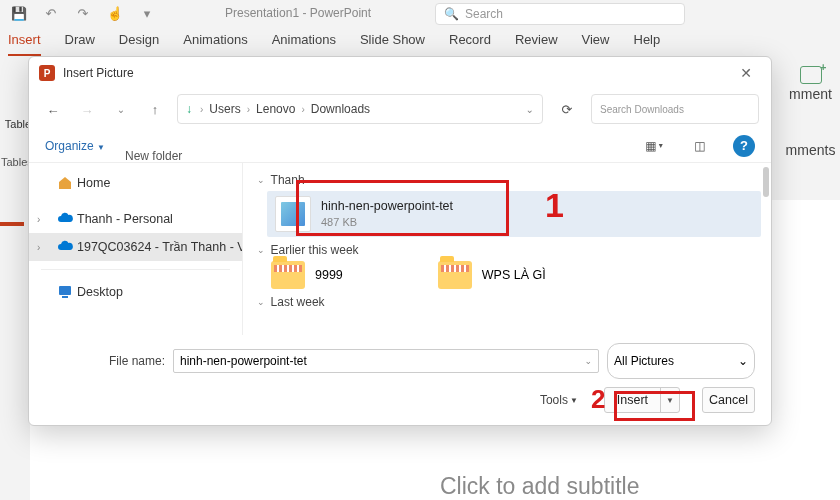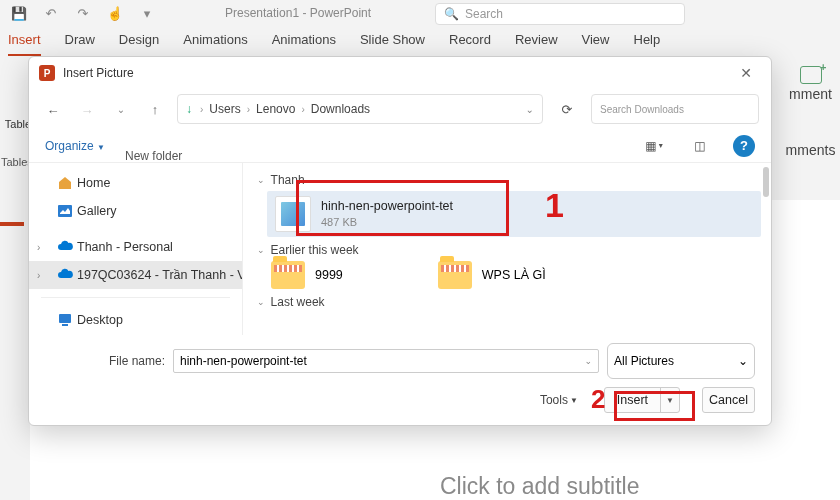--- a/index.html
+++ b/index.html
@@ -75,21 +75,21 @@
 .annot-1 { position: absolute; border: 3px solid #d81b1b; top: 180px; left: 296px; width: 213px; height: 56px; pointer-events: none; z-index: 50; }
 .annot-1-num { position: absolute; top: 186px; left: 545px; color: #d81b1b; font-size: 34px; font-weight: bold; z-index: 50; }
 .annot-2 { position: absolute; border: 3px solid #d81b1b; top: 391px; left: 614px; width: 81px; height: 30px; pointer-events: none; z-index: 50; }
 .annot-2-num { position: absolute; top: 384px; left: 591px; color: #d81b1b; font-size: 26px; font-weight: bold; z-index: 50; }
 
 .dlg-footer { padding: 8px 16px 12px; font-size: 12px; }
 .fn-row { display: flex; align-items: center; gap: 8px; margin-bottom: 8px; }
 .fn-label { width: 120px; text-align: right; color: #444; }
 .fn-input { flex: 1; height: 24px; border: 1px solid #ccc; border-radius: 2px; padding: 0 6px; font-size: 12px; display: flex; align-items: center; justify-content: space-between; }
 .fn-input .dd { color: #888; font-size: 9px; }
-.filter-dd { width: 148px; height: 36px; border: 1px solid #ccc; border-radius: 6px; padding: 0 6px; display: flex; align-items: center; justify-content: space-between; font-size: 12px; }
+.filter-dd { width: 148px; height: 36px; border: 1px solid #ccc; border-radius: 12px; padding: 0 6px; display: flex; align-items: center; justify-content: space-between; font-size: 12px; }
 .btn-row { display: flex; align-items: center; justify-content: flex-end; gap: 22px; }
 .tools { color: #444; margin-right: 4px; display: flex; align-items: center; gap: 2px; }
 .tools .dd { font-size: 8px; }
 .btn { height: 26px; border: 1px solid #ccc; border-radius: 3px; background: #fbfbfb; padding: 0 6px; display: flex; align-items: center; font-size: 12.5px; color: #222; }
 .btn.split { padding: 0; }
 .btn.split .main { padding: 0 12px; border-right: 1px solid #ccc; height: 100%; display: flex; align-items: center; }
 .btn.split .ar { width: 18px; display: flex; align-items: center; justify-content: center; font-size: 8px; color: #555; }
 </style>
 </head>
 <body>
@@ -177,29 +177,20 @@
   <div class="dlg-body">
     <div class="sidebar">
       <div class="sb-item">
         <span class="ic ic-home">
             <svg viewBox="0 0 16 16">
               <path fill="#e8a33d" d="M2 7l6-5 6 5v7H2z"></path>
             </svg>
           </span>
         <span>Home</span>
       </div>
-      <div class="sb-item">
-        <span class="ic ic-gallery">
-            <svg viewBox="0 0 16 16">
-              <rect fill="#2a7dd1" x="1" y="2" width="14" height="12" rx="1"></rect>
-              <path fill="#fff" d="M3 10l3-3 2 2 3-4 2 3v3H3z"></path>
-            </svg>
-          </span>
-        <span>Gallery</span>
-      </div>
       <div style="height:8px"></div>
       <div class="sb-item">
         <span class="chev">›</span>
         <span class="ic ic-cloud">
             <svg viewBox="0 0 16 16">
               <path fill="#0078d4" d="M4 11a3 3 0 010-6 4 4 0 017.5-1A3 3 0 0113 11H4z"></path>
             </svg>
           </span>
         <span>Thanh - Personal</span>
       </div>

